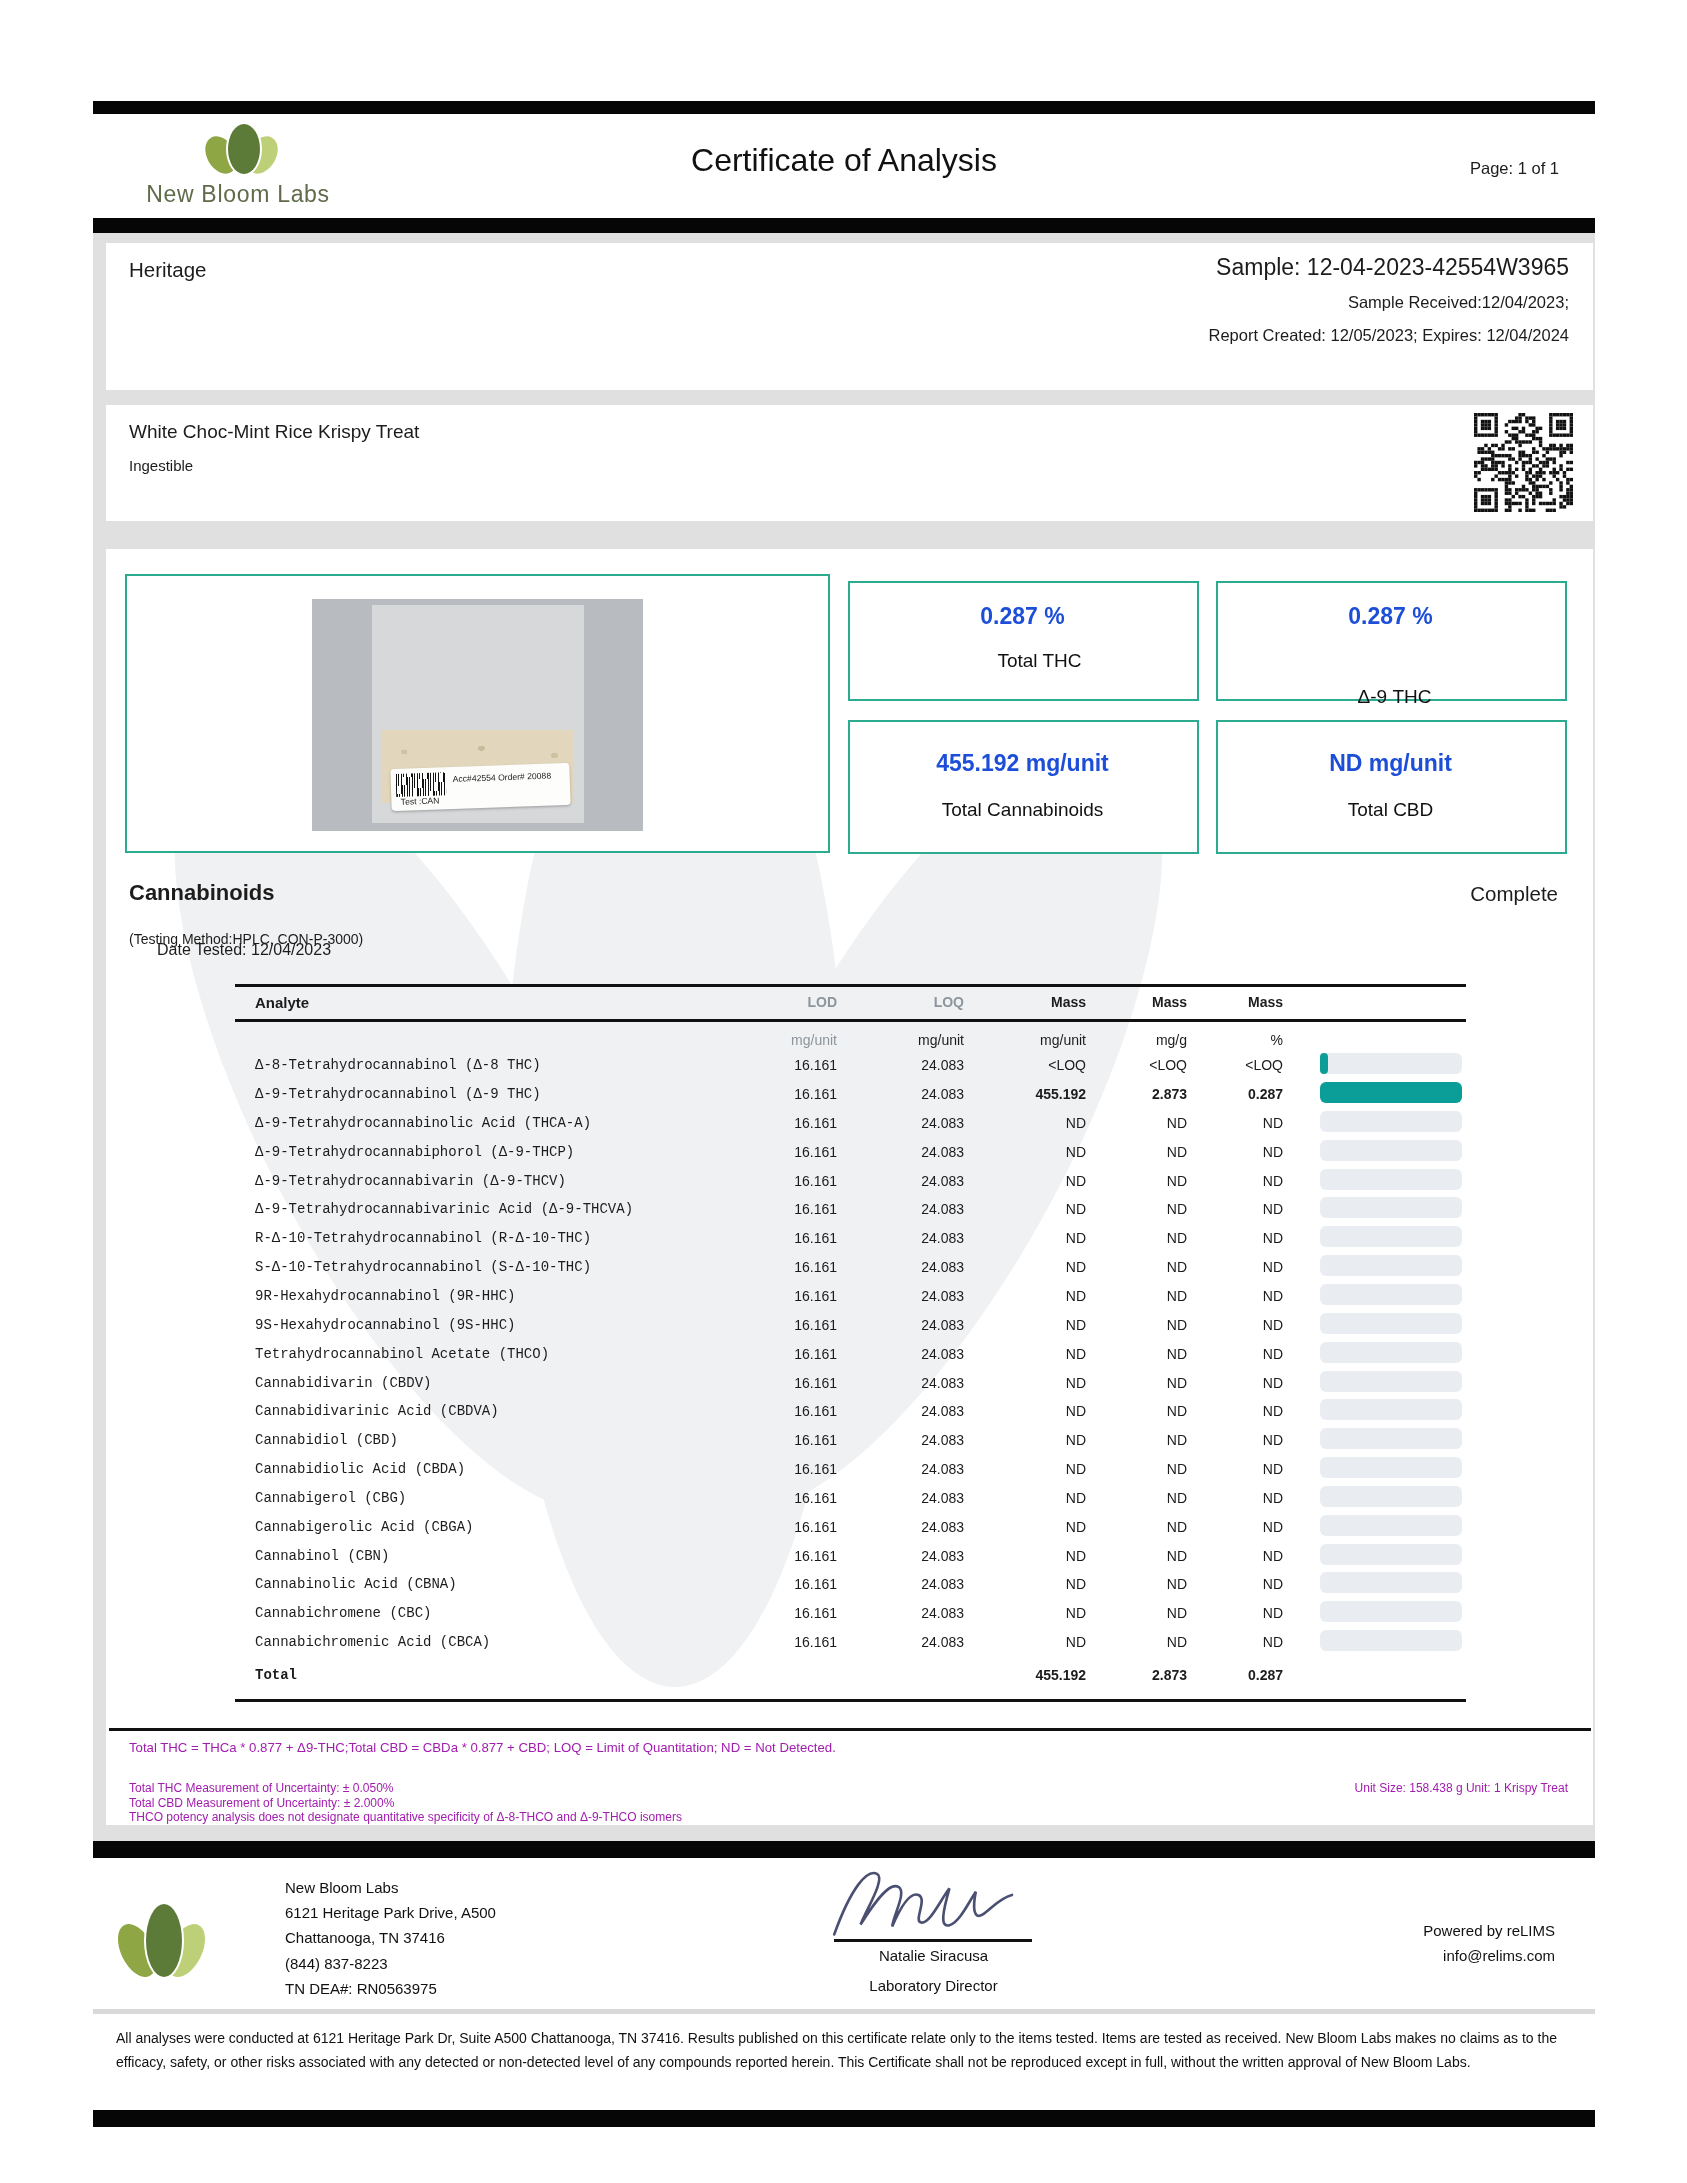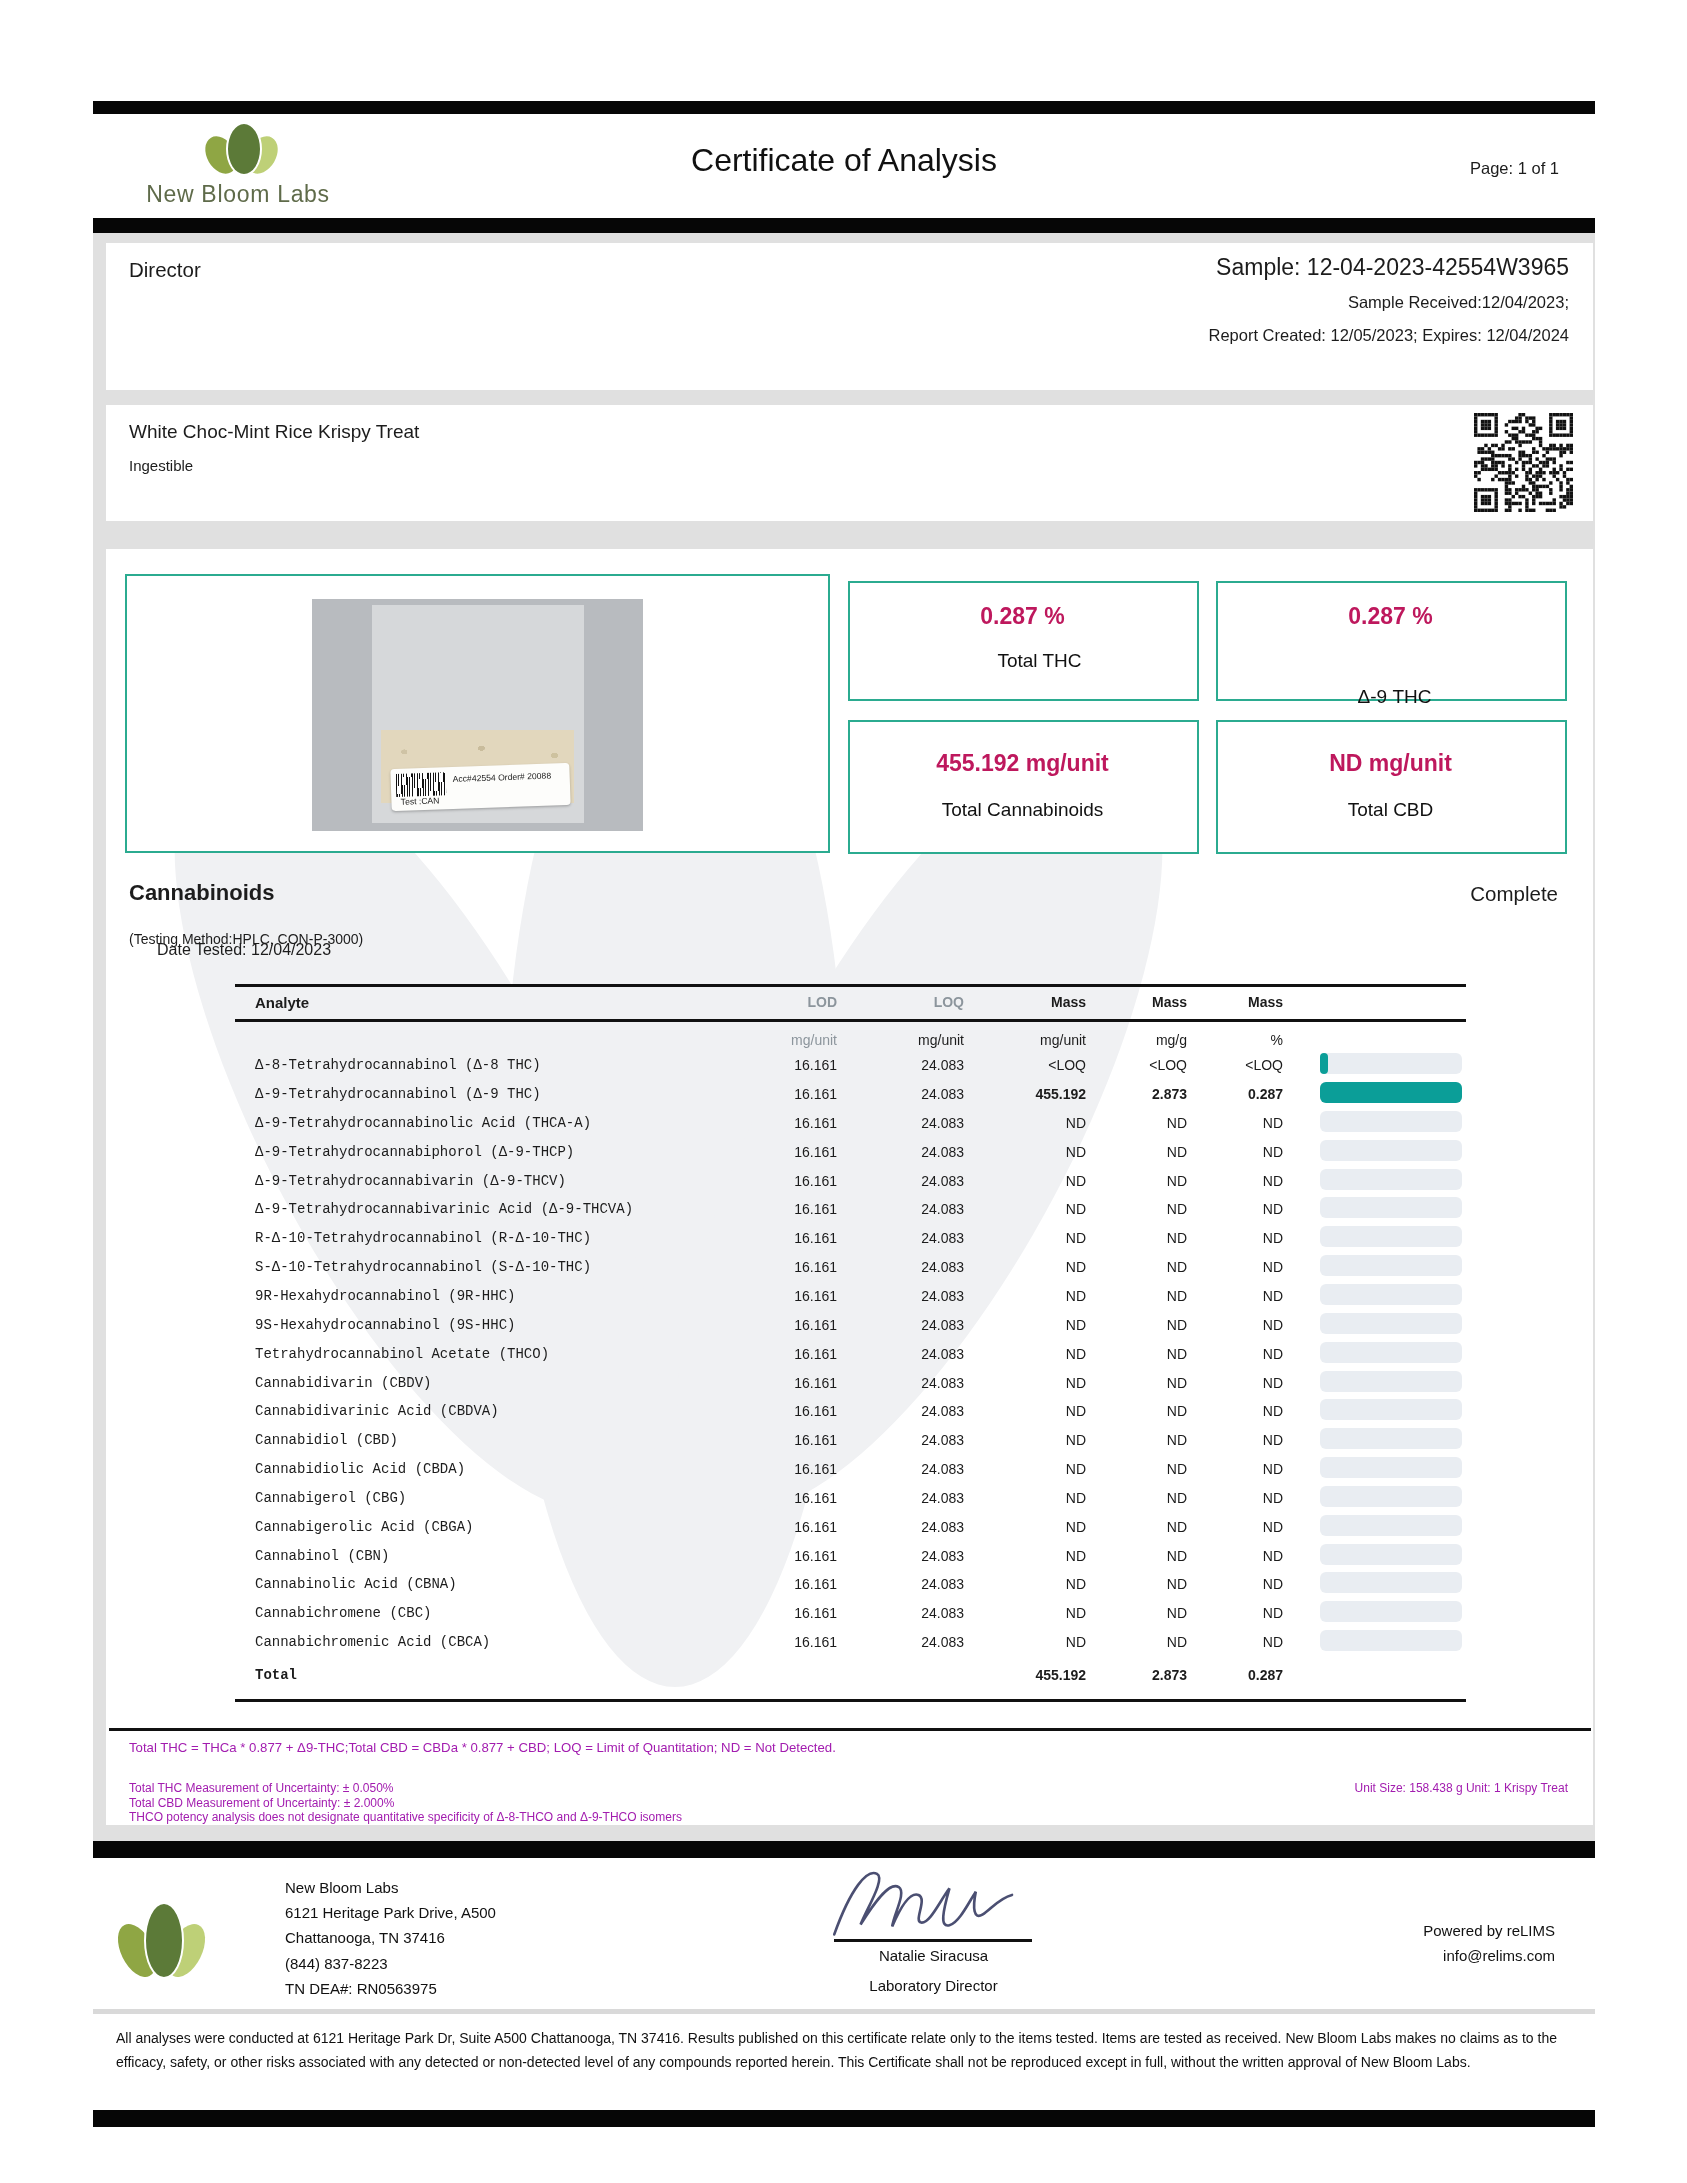--- a/index.html
+++ b/index.html
@@ -5,21 +5,21 @@
   html,body{margin:0;padding:0;background:#ffffff;}
   #page{position:relative;width:1687px;height:2183px;background:#ffffff;overflow:hidden;
         font-family:"Liberation Sans",sans-serif;color:#1c1c1c;}
   .abs{position:absolute;}
   .bar{background:#060606;}
   .graybg{background:#e0e0e0;}
   .whitebox{background:#ffffff;}
   .right{text-align:right;}
   .center{text-align:center;}
   .tealbox{background:#ffffff;border:2.6px solid #2bab90;box-sizing:border-box;text-align:center;}
-  .stat-value{font-size:23px;font-weight:bold;color:#be185d;}
+  .stat-value{font-size:23px;font-weight:bold;color:#1d4ed8;}
   .stat-label{font-size:19px;color:#111;}
   
   .leaf{position:absolute;border-radius:50% 50% 50% 50%;}
   
   .th{font-size:15px;font-weight:bold;}
   .gray{color:#8c959c;}
   .unit{font-size:14px;}
   .row-name{position:absolute;left:20px;top:0;font-size:14px;width:463px;font-family:Liberation Mono, monospace;}
   .cell{position:absolute;top:0;width:112px;text-align:right;font-size:14px;}
   .c-lod{left:490px;}
@@ -54,21 +54,21 @@
     </div>
     <div class="abs center" style="left:354px;top:28px;width:794px;font-size:32px;color:#111;">Certificate of Analysis</div>
     <div class="abs right" style="left:1201px;top:45px;width:265px;font-size:16.5px;">Page: 1 of 1</div>
   </div>
 
   <div class="abs bar" style="left:93px;top:218px;width:1502px;height:14.6px;"></div>
 
   <div class="abs graybg" style="left:93px;top:233px;width:1502px;height:1608px;"></div>
 
   <div class="abs whitebox" style="left:106px;top:243px;width:1487px;height:147px;">
-    <div class="abs" style="left:23px;top:14.6px;font-size:20.5px;">Director</div>
+    <div class="abs" style="left:23px;top:14.6px;font-size:20.5px;">Heritage</div>
     <div class="abs right" style="left:662px;top:10.6px;width:801px;font-size:23px;">Sample: 12-04-2023-42554W3965</div>
     <div class="abs right" style="left:662px;top:50px;width:801px;font-size:16.5px;">Sample Received:12/04/2023;</div>
     <div class="abs right" style="left:662px;top:83px;width:801px;font-size:16.5px;">Report Created: 12/05/2023; Expires: 12/04/2024</div>
   </div>
 
   <div class="abs whitebox" style="left:106px;top:405px;width:1487px;height:116px;">
     <div class="abs" style="left:23px;top:16px;font-size:19px;">White Choc-Mint Rice Krispy Treat</div>
     <div class="abs" style="left:23px;top:52px;font-size:15px;">Ingestible</div>
     <svg class="abs" id="qr" style="left:1368px;top:8px;" width="99" height="99" viewBox="0 0 29 29">
         <rect class="qr-cell" x="0" y="0" width="1" height="1"></rect>

